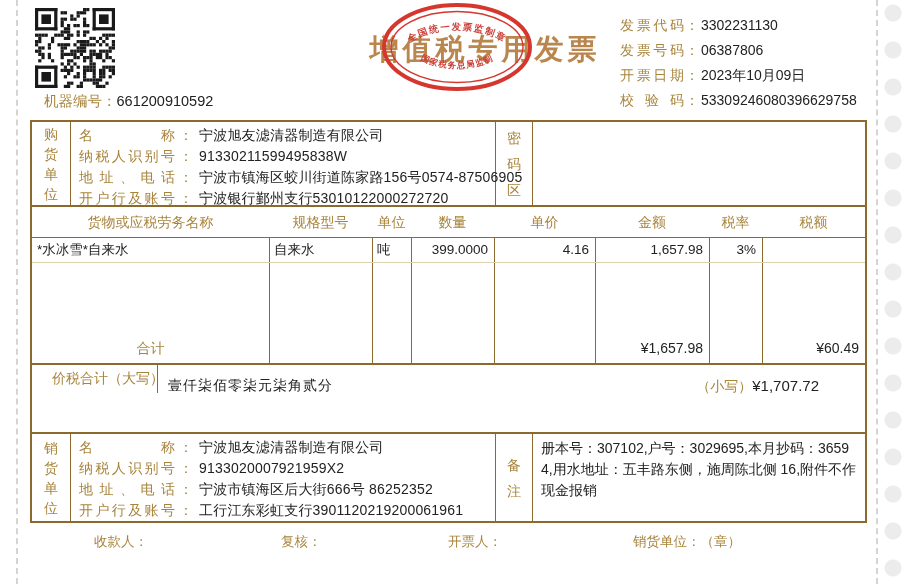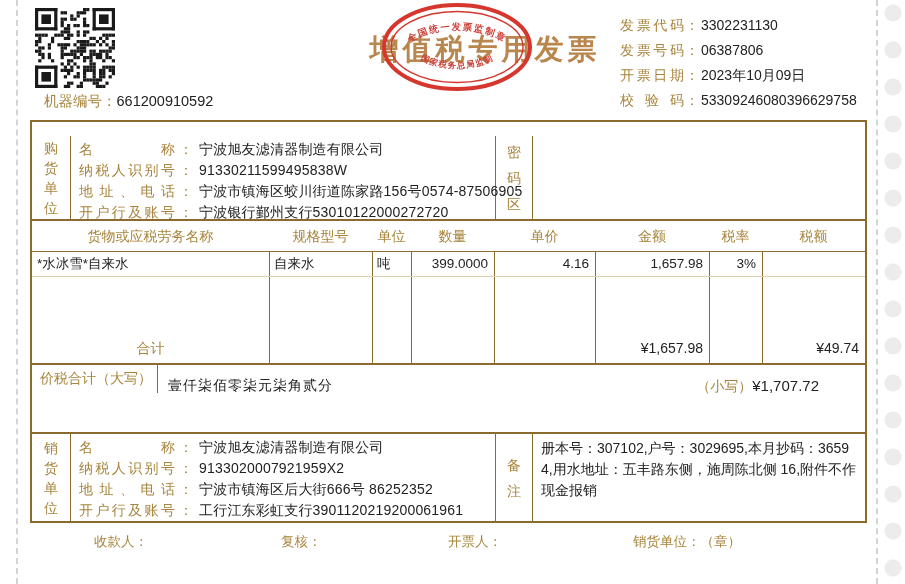--- a/index.html
+++ b/index.html
@@ -34,21 +34,21 @@
   .meta .row { height:25px; line-height:25px; white-space:nowrap; }
   .meta .lbl { display:inline-block; width:64px; color:var(--gold); text-align:justify; text-align-last:justify; }
   .meta .colon { color:var(--gold); padding:0 2px 0 1px; }
   .meta .val { color:var(--ink);margin-top:24px; }
 
   
   .box { position:absolute; left:30px; top:120px; width:837px; height:403px;
          border:2px solid var(--border); display:flex; flex-direction:column; }
 
   .party { display:flex; }
-  .sec-buyer { height:85px; border-bottom:2px solid var(--border);margin-top:14px; }
+  .sec-buyer { height:85px; border-bottom:2px solid var(--border); }
   .sec-seller { height:95px; border-top:2px solid var(--border); flex:1;margin-top:39px; }
   .side-label { width:39px; border-right:1px solid var(--border); color:var(--gold);
                 font-size:14px; display:flex; align-items:center; justify-content:center;
                 text-align:center; line-height:20px; }
   .side-label .stack { width:16px; word-break:break-all; }
   .party-details { width:425px; border-right:1px solid var(--border); padding:3px 0 0 8px;
                    display:flex; flex-direction:column; justify-content:space-around; }
   .f-row { white-space:nowrap; font-size:14px; height:21px; line-height:21px; }
   .f-row .lbl { display:inline-block; width:96px; color:var(--gold); text-align:justify; text-align-last:justify; vertical-align:top;}
   .f-row .colon { color:var(--gold); padding:0 6px 0 4px; }
@@ -70,21 +70,21 @@
   .item-row { position:absolute; top:0; left:0; right:0; height:25px; line-height:24px;
               border-bottom:1px solid #ddd0ae; }
   .total-row { position:absolute; bottom:3px; left:0; right:0; height:24px; line-height:24px; font-size:14px; }
   .cell-l { text-align:left; padding-left:5px; }
   .cell-r { text-align:right; padding-right:6px; }
   .total-row .t-label { text-align:center; color:var(--gold); }
 
   
   .sec-tax { height:30px; border-top:2px solid var(--border); display:flex; align-items:stretch; font-size:14px; }
   .tax-label { width:126px; border-right:1px solid var(--border); color:var(--gold);
-               display:flex; align-items:center; padding-left:8px; white-space:nowrap; }
+               display:flex; align-items:center; padding-left:20px; white-space:nowrap; }
   .tax-rest { flex:1; display:flex; align-items:center;margin-top:14px; }
   .tax-upper { color:var(--ink); padding-left:10px; letter-spacing:1px; }
   .tax-lower { margin-left:auto; margin-right:46px; white-space:nowrap; }
   .tax-lower .lbl { color:var(--gold); }
   .tax-lower .val { color:var(--ink); font-size:15px; }
 
   
   .footer { position:absolute; left:30px; top:533px; width:837px; height:22px; font-size:13.5px; color:var(--gold); }
   .footer span { position:absolute; white-space:nowrap; }
   .f-payee { left:64px; } .f-review { left:251px; } .f-drawer { left:418px; } .f-seal { left:603px; }
@@ -407,21 +407,21 @@
       </div>
 
       <div class="total-row">
         <div class="t-label">合计</div>
         <div></div>
           <div></div>
           <div></div>
           <div></div>
         <div class="cell-r">¥1,657.98</div>
         <div></div>
-        <div class="cell-r">¥49.74</div>
+        <div class="cell-r">¥60.49</div>
       </div>
     </div>
 
     <div class="sec-tax">
       <div class="tax-label">价税合计（大写）</div>
       <div class="tax-rest">
         <span class="tax-upper">壹仟柒佰零柒元柒角贰分</span>
         <span class="tax-lower">
           <span class="lbl">（小写）</span><span class="val">¥1,707.72</span>
         </span>

